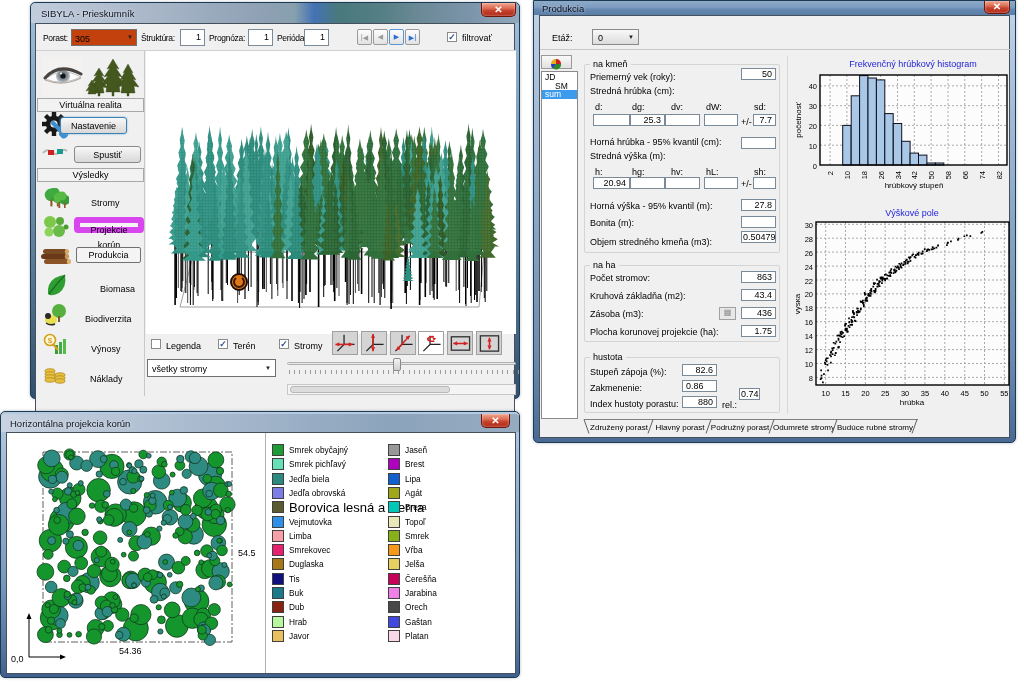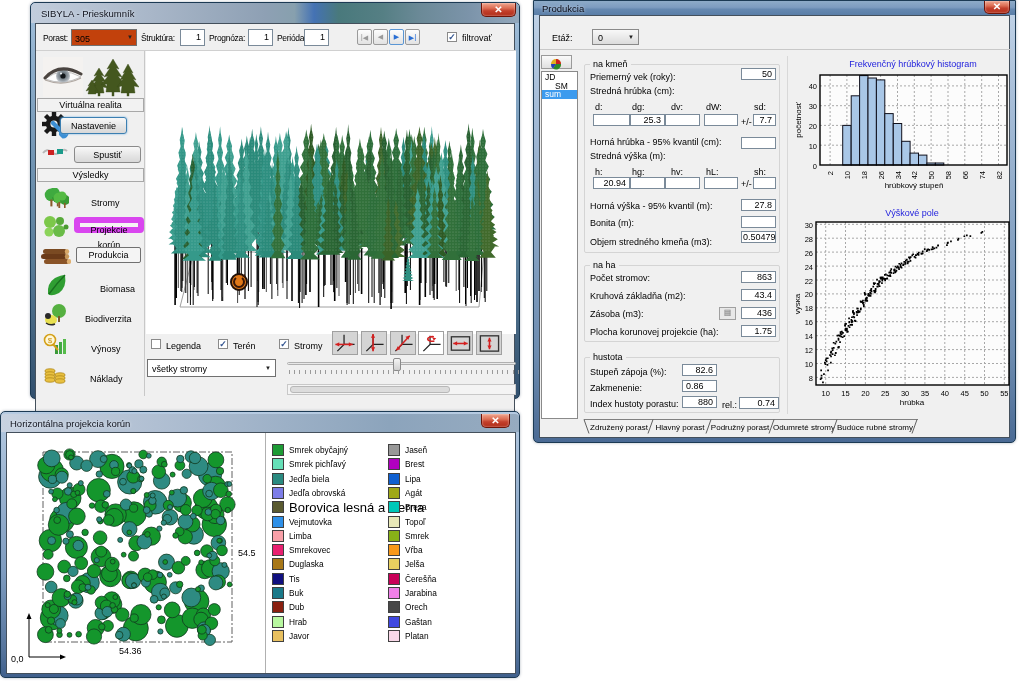--- a/index.html
+++ b/index.html
@@ -678,21 +678,21 @@
         <div class="tb" style="left:201px;top:291px;width:35px;height:12px">436</div>
         <div class="lbl" style="left:50px;top:311px">Plocha korunovej projekcie (ha):</div>
         <div class="tb" style="left:201px;top:309px;width:35px;height:12px">1.75</div>
         <div class="lbl" style="left:50px;top:351px">Stupeň zápoja (%):</div>
         <div class="tb" style="left:142px;top:348px;width:35px;height:12px">82.6</div>
         <div class="lbl" style="left:50px;top:367px">Zakmenenie:</div>
         <div class="tb" style="left:142px;top:364px;width:35px;height:12px;text-align:left;padding-left:3px">0.86</div>
         <div class="lbl" style="left:50px;top:383px">Index hustoty porastu:</div>
         <div class="tb" style="left:142px;top:380px;width:35px;height:12px">880</div>
         <div class="lbl" style="left:182px;top:384px">rel.:</div>
-        <div class="tb" style="left:199px;top:381px;width:40px;height:12px">0.74</div>
+        <div class="tb" style="left:199px;top:372px;width:21px;height:12px">0.74</div>
         <div style="position:absolute;left:247px;top:40px;width:1px;height:358px;background:#d8d8d8"></div>
         <div class="lbl" style="left:373px;top:43px;transform:translateX(-50%);color:#2222dd">Frekvenčný hrúbkový histogram</div>
         <div style="position:absolute;left:256px;top:40px;width:216px;height:142px"><svg width="216" height="142" viewBox="0 0 216 142">
             <rect x="24" y="19" width="187" height="90" fill="#fcfcfc" stroke="none"></rect>
             <line x1="34.1" y1="19" x2="34.1" y2="109" stroke="#a8a8a8" stroke-width="1" stroke-dasharray="2,2"></line>
             <line x1="50.9" y1="19" x2="50.9" y2="109" stroke="#a8a8a8" stroke-width="1" stroke-dasharray="2,2"></line>
             <line x1="67.8" y1="19" x2="67.8" y2="109" stroke="#a8a8a8" stroke-width="1" stroke-dasharray="2,2"></line>
             <line x1="84.6" y1="19" x2="84.6" y2="109" stroke="#a8a8a8" stroke-width="1" stroke-dasharray="2,2"></line>
             <line x1="101.5" y1="19" x2="101.5" y2="109" stroke="#a8a8a8" stroke-width="1" stroke-dasharray="2,2"></line>
             <line x1="118.3" y1="19" x2="118.3" y2="109" stroke="#a8a8a8" stroke-width="1" stroke-dasharray="2,2"></line>

